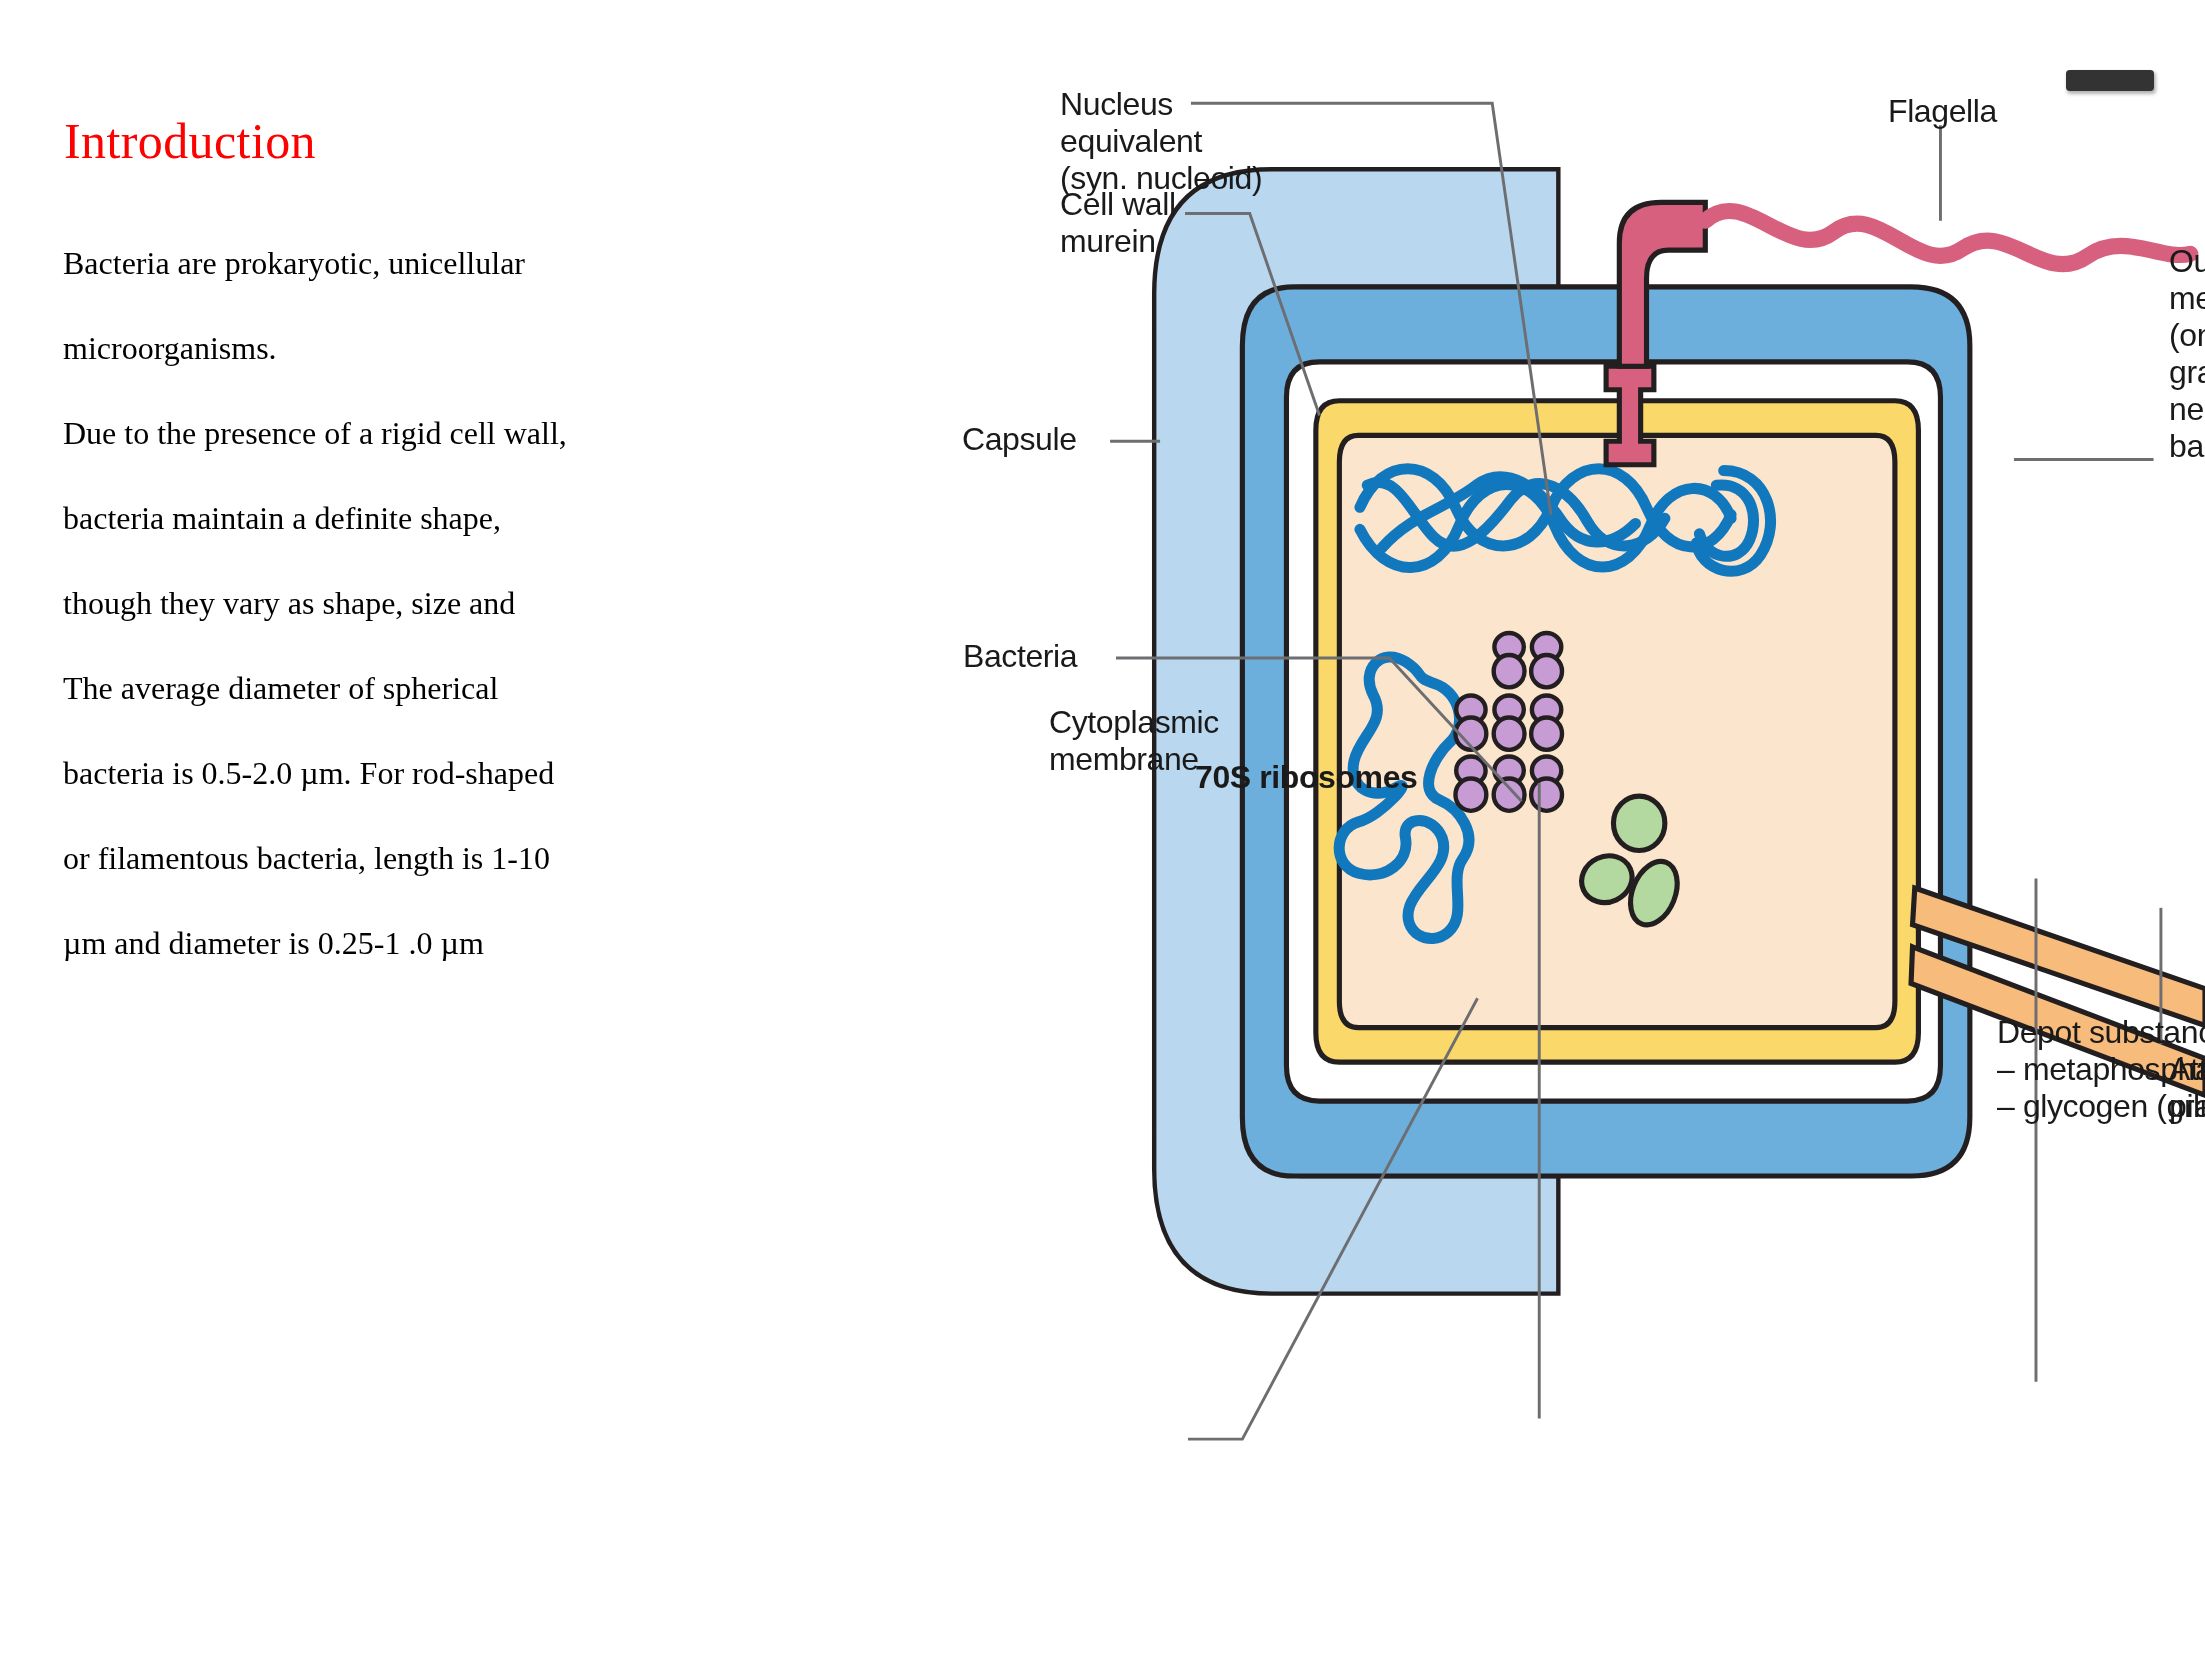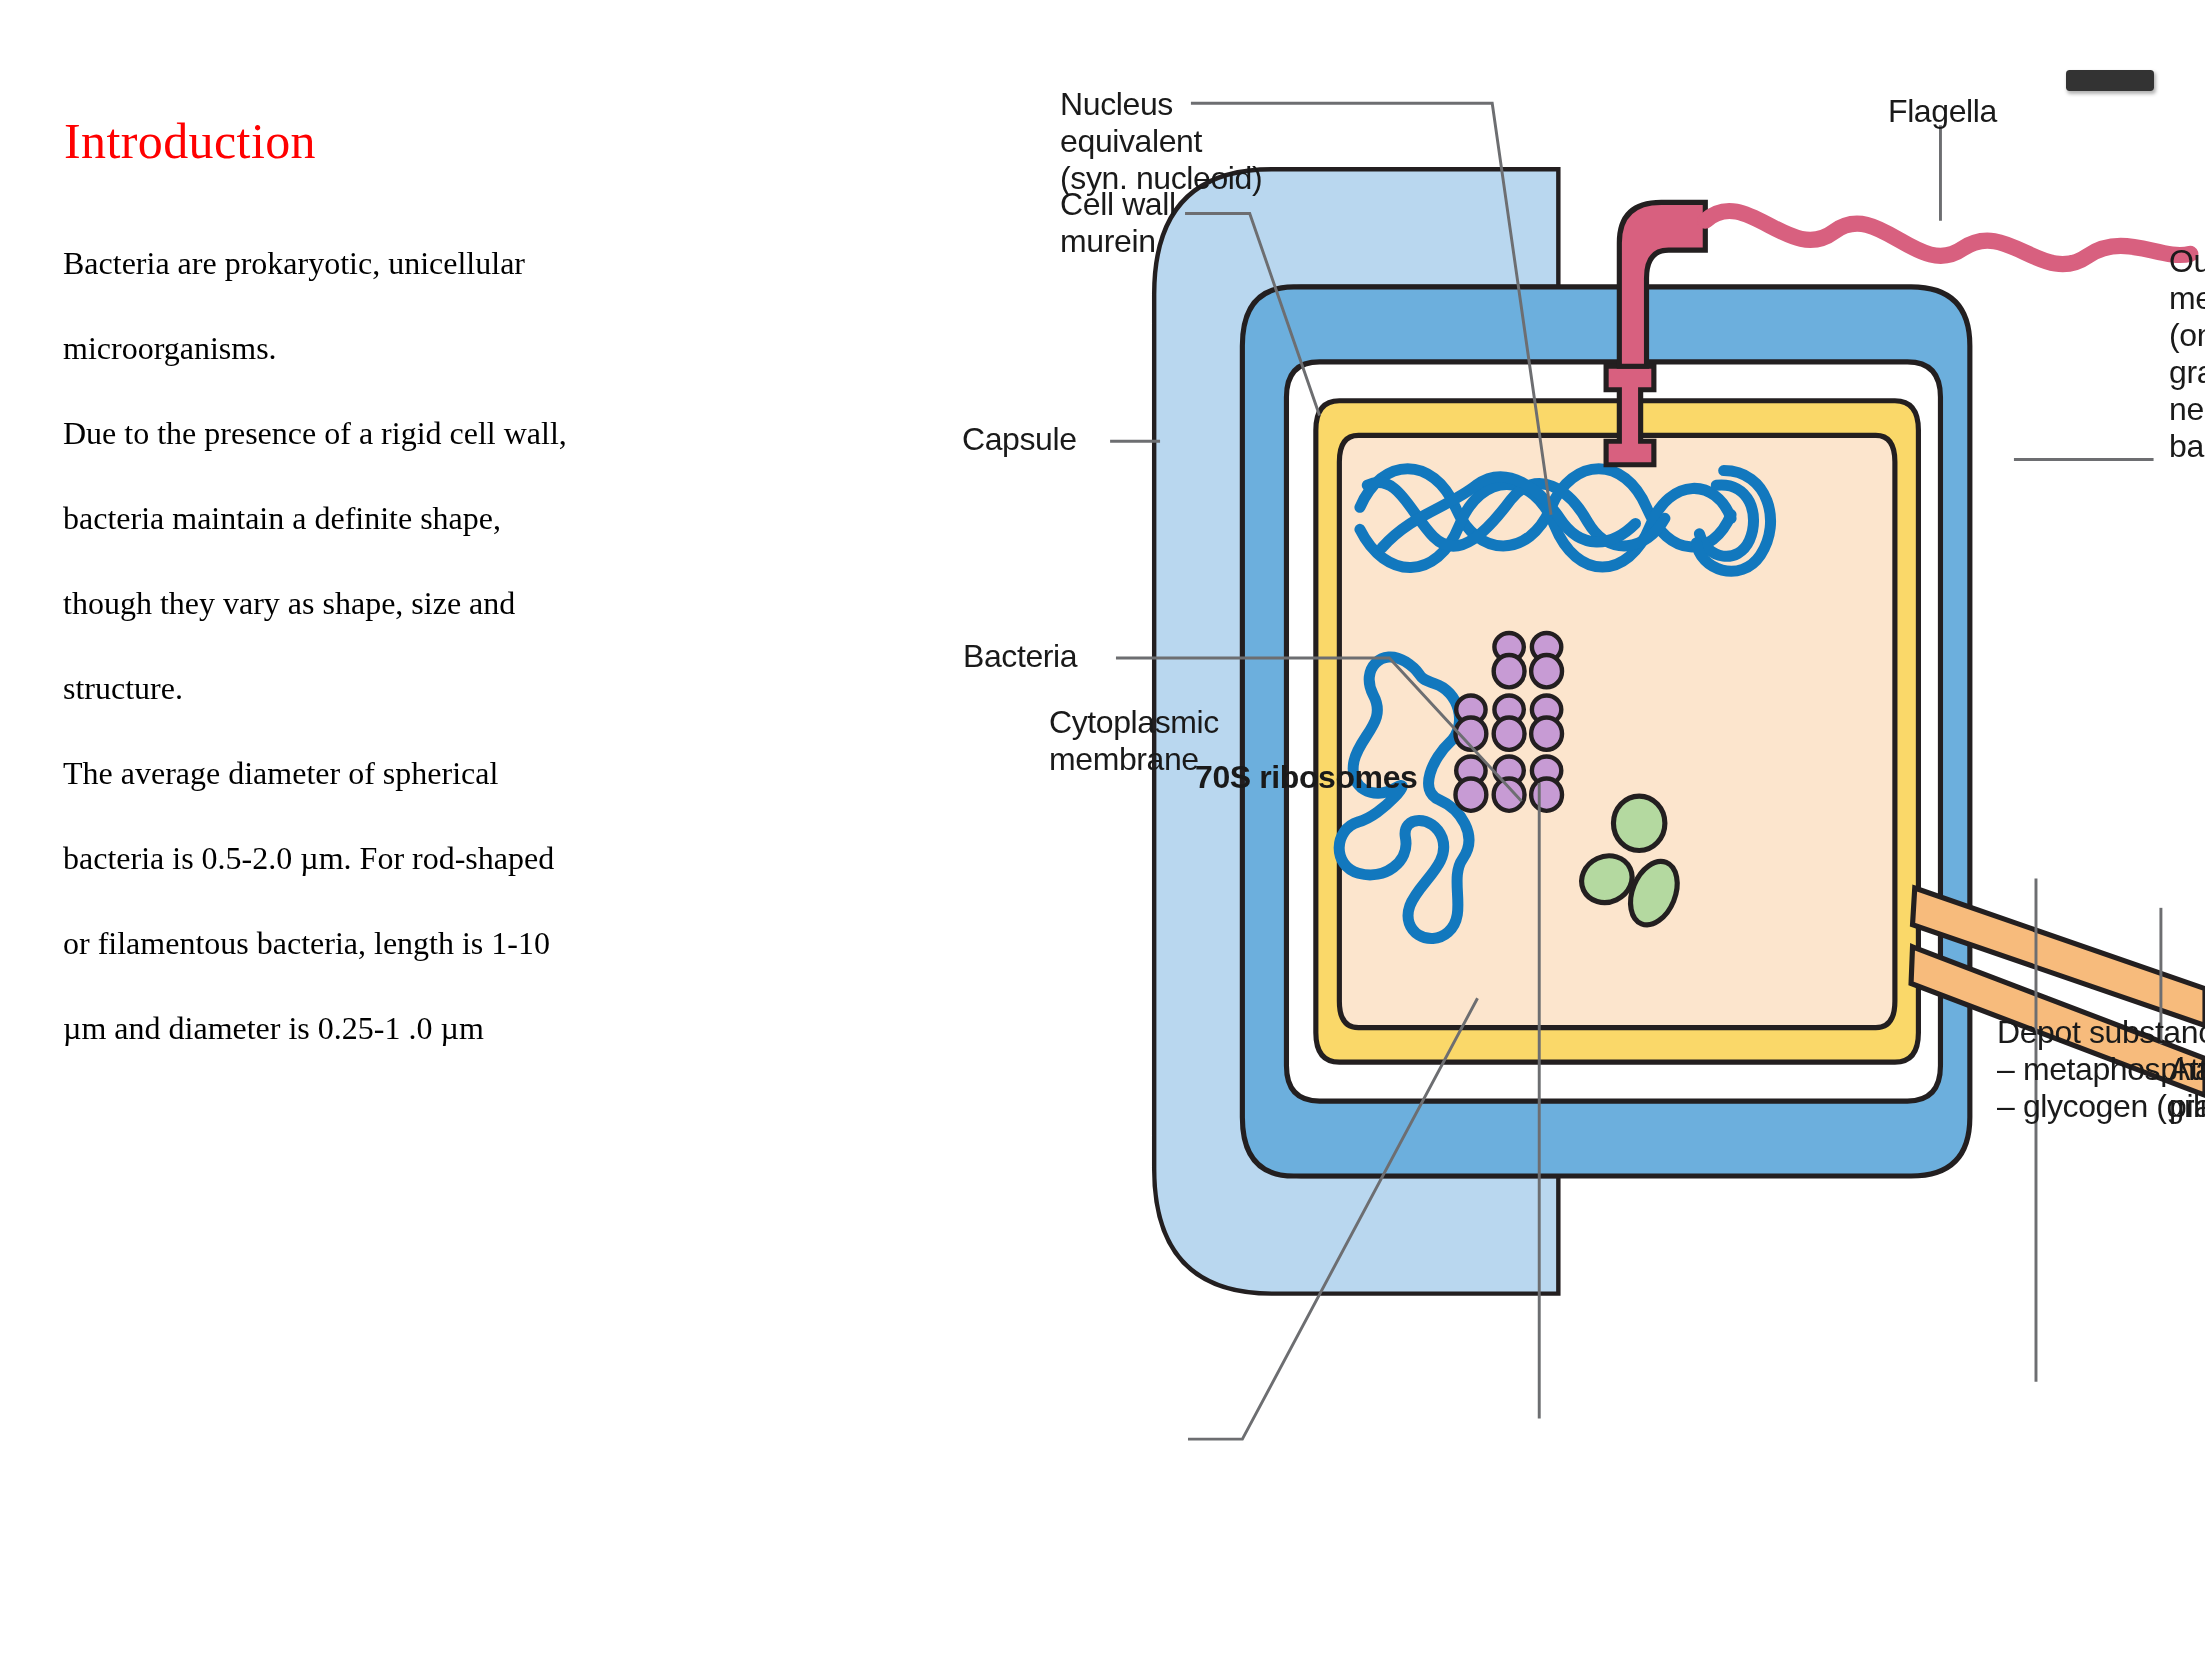--- a/index.html
+++ b/index.html
@@ -35,21 +35,20 @@
 <div id="text-col">
 
   <div id="slide-title">Introduction</div>
 
   <div id="body-para">
     <span class="ln">Bacteria are prokaryotic, unicellular</span>
     <span class="ln">microorganisms.</span>
     <span class="ln">Due to the presence of a rigid cell wall,</span>
     <span class="ln">bacteria maintain a definite shape,</span>
     <span class="ln">though they vary as shape, size and</span>
-    <span class="ln">structure.</span>
     <span class="ln">The average diameter of spherical</span>
     <span class="ln">bacteria is 0.5-2.0 µm. For rod-shaped</span>
     <span class="ln">or filamentous bacteria, length is 1-10</span>
     <span class="ln">µm and diameter is 0.25-1 .0 µm</span>
   </div>
 </div>
 
 <div id="topbar"></div>
 
 <div id="figure">

